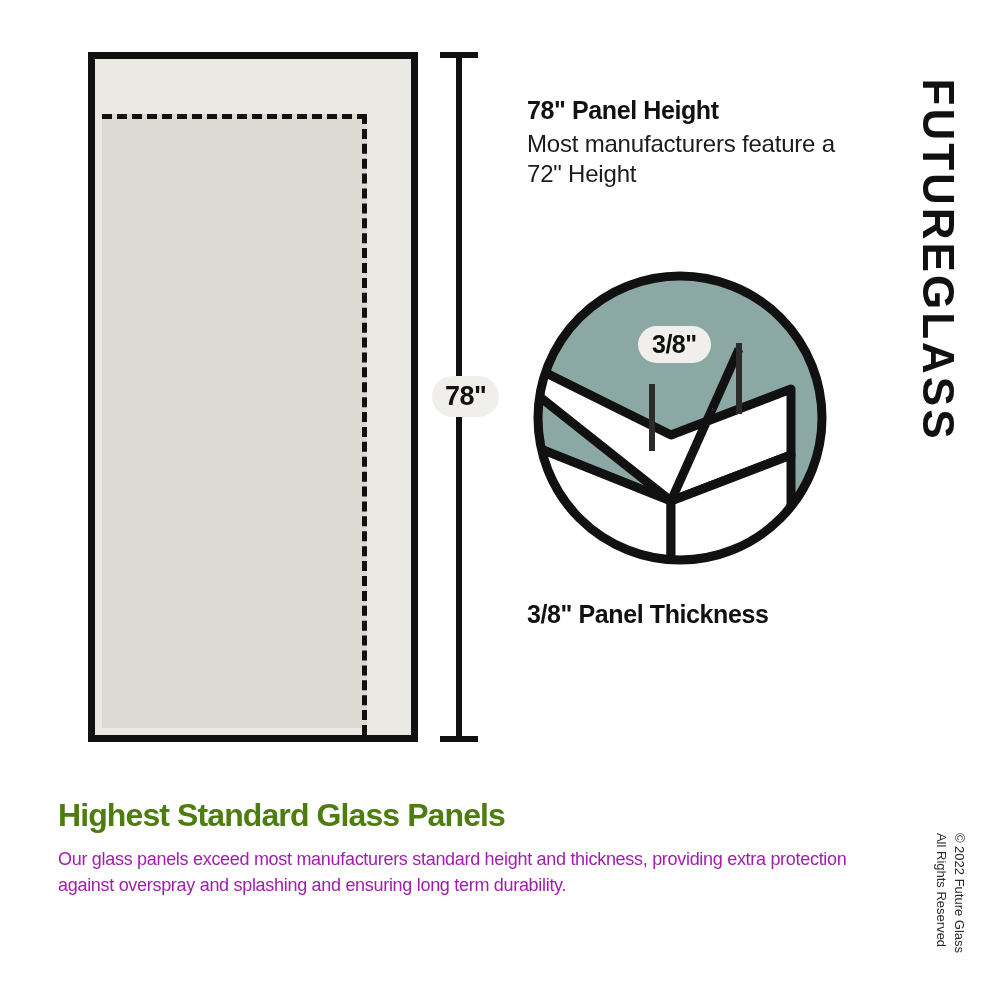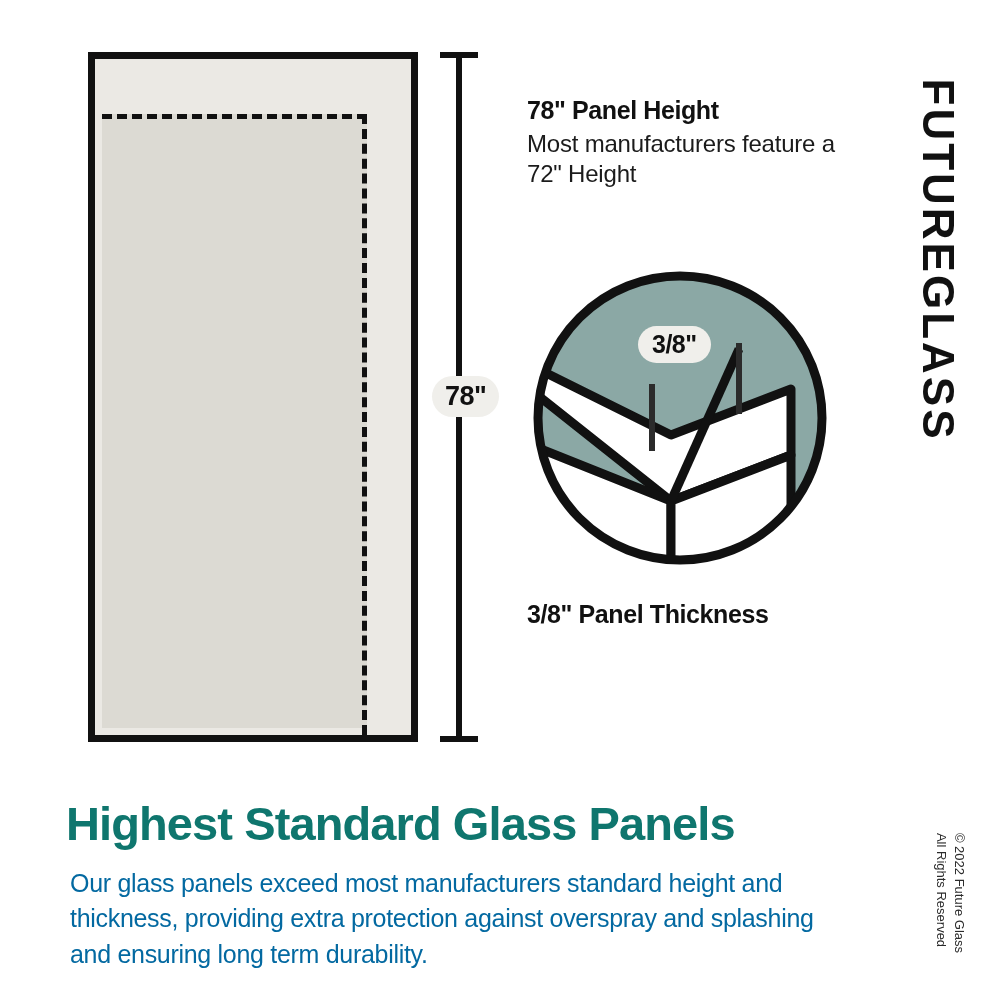--- a/index.html
+++ b/index.html
@@ -187,32 +187,32 @@
   .copyright-inner div { white-space: nowrap; }
 
   
   .footer {
     position: absolute;
     left: 54px;
     top: 798px;
     width: 820px;
   }
   .footer-title {
-    font-size: 47px;
-    font-weight: bold;
-    color: #0f766e;
+    font-size: 32px;
+    font-weight: bold;
+    color: #4d7c0f;
     letter-spacing: -0.9px;
-    margin: 0 0 14px 12px;
+    margin: 0 0 14px 4px;
     line-height: 1.1;
   }
   .footer-body {
-    font-size: 25px;
-    color: #0369a1;
+    font-size: 18px;
+    color: #a21caf;
     line-height: 1.42;
-    margin: 16px;
+    margin: 4px;
     letter-spacing: -0.3px;
   }
 </style>
 </head>
 <body>
 
 <div id="infographic">
 
   <div class="panel-figure">
     <div class="panel-outer">

